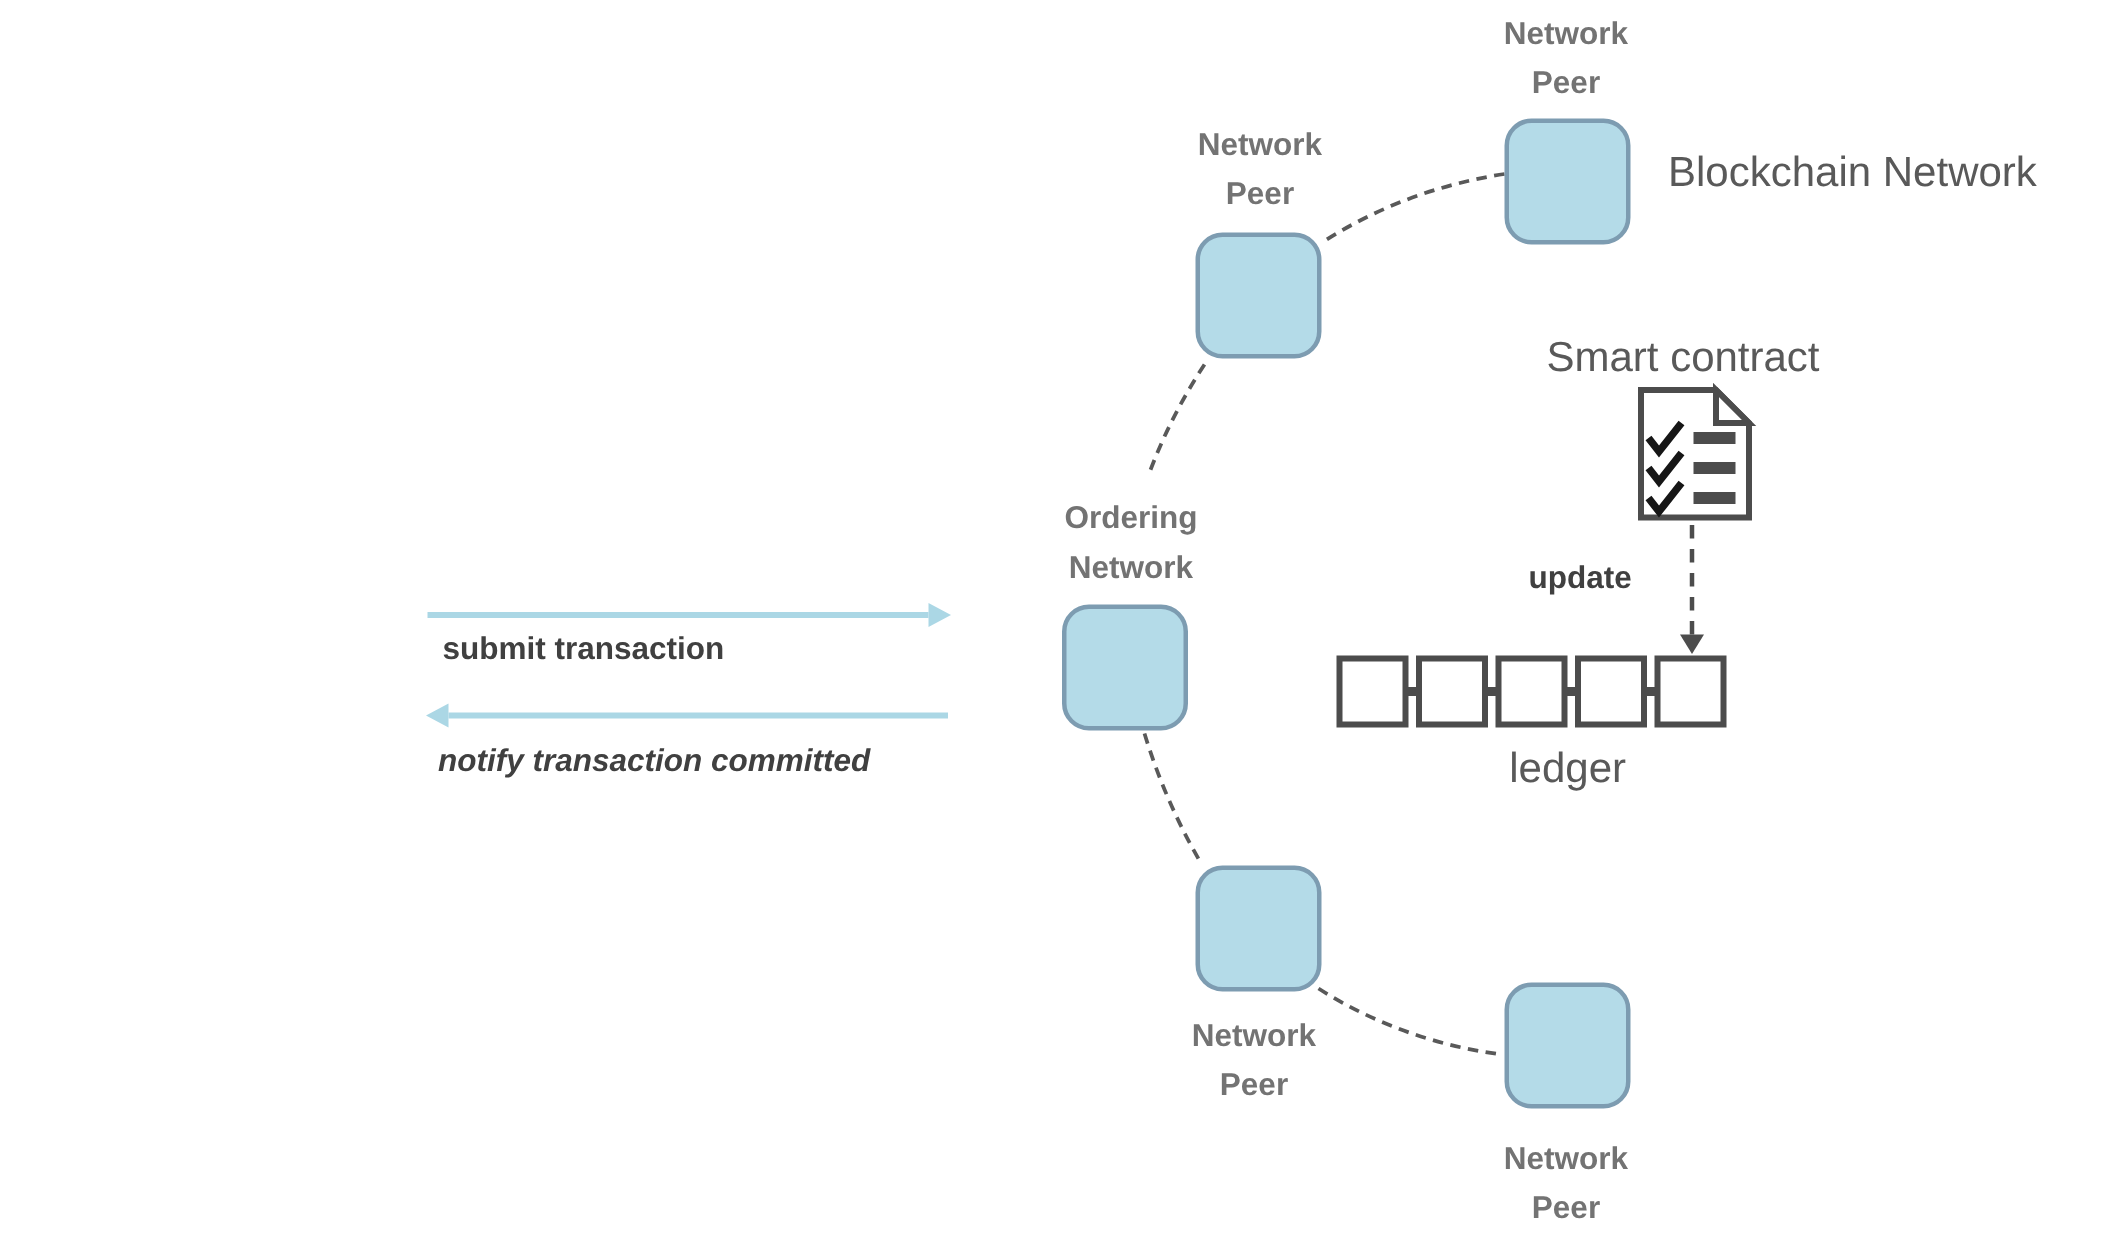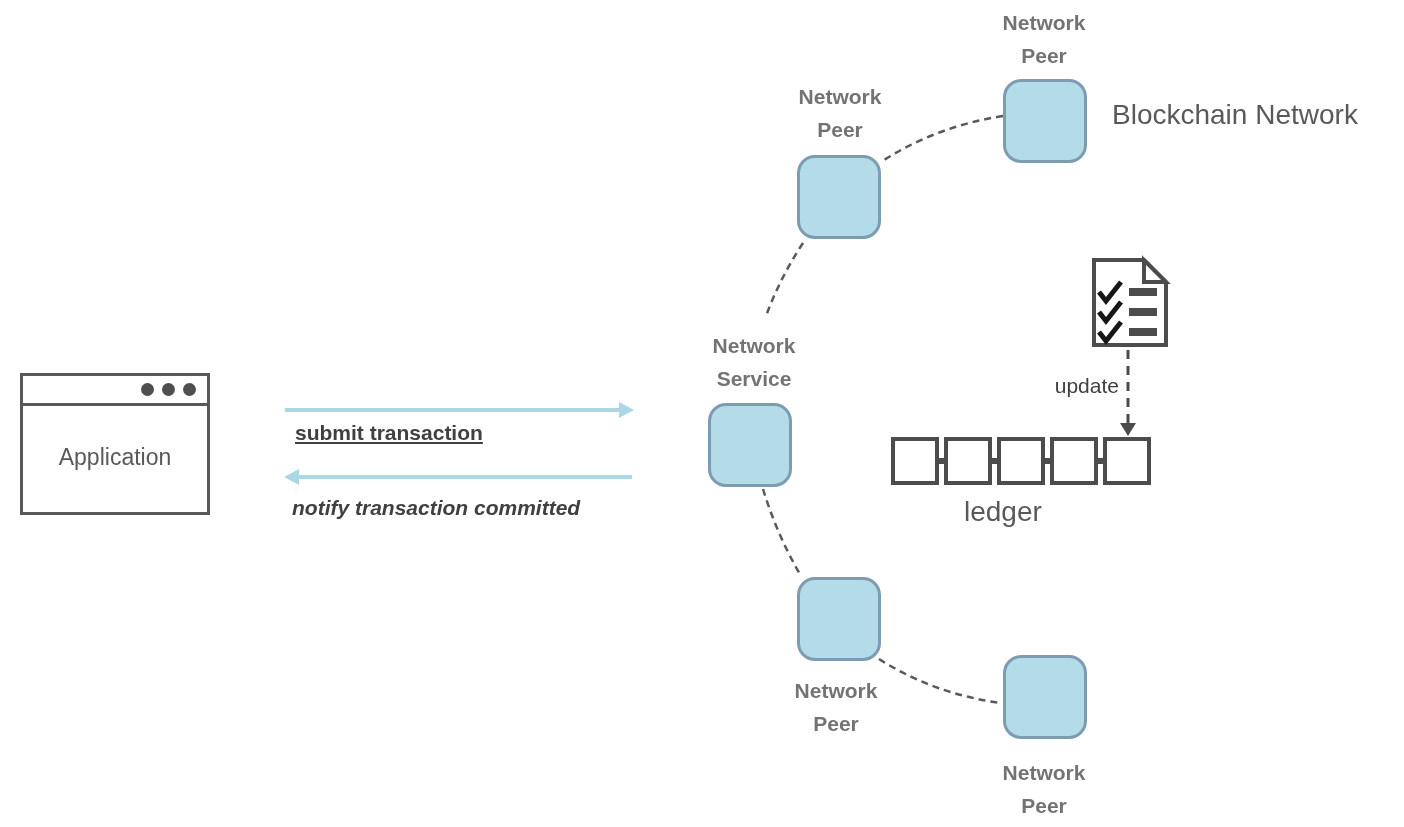--- a/index.html
+++ b/index.html
@@ -47,31 +47,31 @@
   .nl-br { left: 984px; top: 756px; }
   
   .plain-label {
     position: absolute;
     font-size: 28px;
     color: #595959;
     white-space: nowrap;
   }
   .lbl-blockchain { left: 1112px; top: 99px; }
   .lbl-contract   { left: 1022px; top: 222px; width: 200px; text-align: center; }
-  .lbl-ledger     { left: 964px;  top: 496px; width: 120px; text-align: left; }
+  .lbl-ledger     { left: 964px;  top: 496px; width: 120px; text-align: right; }
   .flow-label {
     position: absolute;
     font-size: 21px;
     font-weight: bold;
     color: #404040;
     white-space: nowrap;
   }
-  .lbl-submit { left: 295px; top: 421px; text-decoration: underline; }
+  .lbl-submit { left: 295px; top: 421px; }
   .lbl-notify { left: 292px; top: 496px; font-style: italic; }
-  .lbl-update { left: 1019px; top: 374px; width: 100px; text-align: right; font-size: 21px; font-weight: normal; color: #404040; position: absolute; }
+  .lbl-update { left: 1019px; top: 374px; width: 100px; text-align: left; font-size: 21px; font-weight: bold; color: #404040; position: absolute; }
   
   .app-window {
     position: absolute;
     left: 20px; top: 373px;
     width: 190px; height: 142px;
     box-sizing: border-box;
     border: 3px solid #595959;
     background: #ffffff;
   }
   .app-titlebar {
@@ -156,41 +156,34 @@
         <rect x="946" y="439" width="44" height="44" class="ledger-block"></rect>
         <line x1="990" y1="461" x2="999" y2="461" class="ledger-link"></line>
         <rect x="999" y="439" width="44" height="44" class="ledger-block"></rect>
         <line x1="1043" y1="461" x2="1052" y2="461" class="ledger-link"></line>
         <rect x="1052" y="439" width="44" height="44" class="ledger-block"></rect>
         <line x1="1096" y1="461" x2="1105" y2="461" class="ledger-link"></line>
         <rect x="1105" y="439" width="44" height="44" class="ledger-block"></rect>
       </g>
   </svg>
 
-  <div class="app-window">
-    <div class="app-titlebar">
-      <span class="app-dot"></span>
-      <span class="app-dot"></span>
-      <span class="app-dot"></span>
-    </div>
-    <div class="app-body">Application</div>
-  </div>
 
   <div class="flow-label lbl-submit">submit transaction</div>
   <div class="flow-label lbl-notify">notify transaction committed</div>
 
   <div class="node node-tr"></div>
   <div class="node node-ul"></div>
   <div class="node node-os"></div>
   <div class="node node-bl"></div>
   <div class="node node-br"></div>
 
   <div class="node-label nl-tr">Network Peer</div>
   <div class="node-label nl-ul">Network Peer</div>
-  <div class="node-label nl-os">Network Service</div>
+  <div class="node-label nl-os">Ordering Network</div>
   <div class="node-label nl-bl">Network Peer</div>
   <div class="node-label nl-br">Network Peer</div>
 
   <div class="plain-label lbl-blockchain">Blockchain Network</div>
+  <div class="plain-label lbl-contract">Smart contract</div>
   <div class="lbl-update">update</div>
   <div class="plain-label lbl-ledger">ledger</div>
 
 </div>
 
 </body></html>

